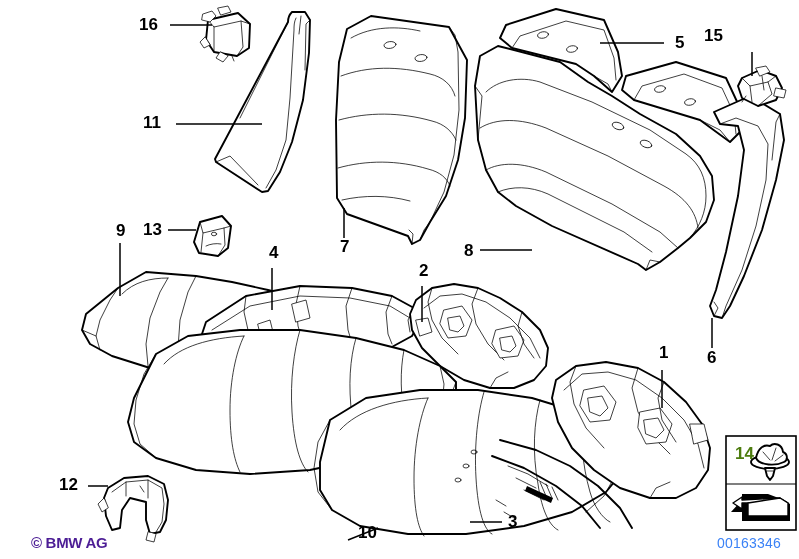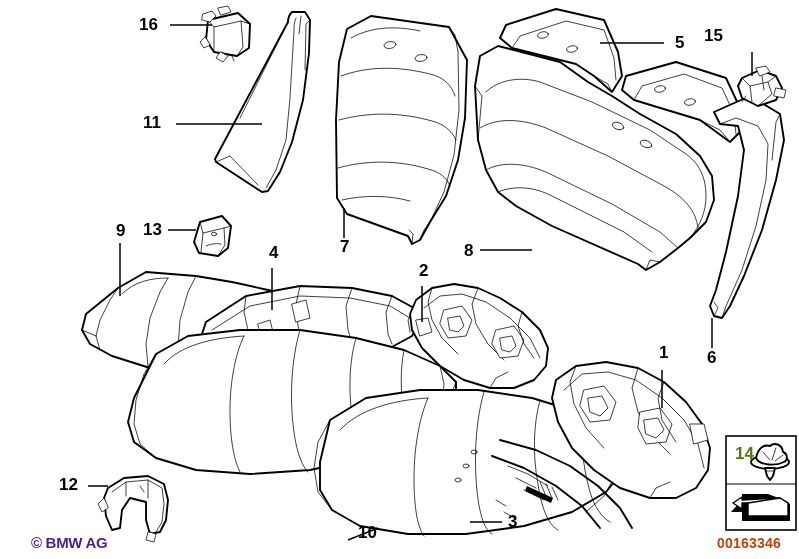--- a/index.html
+++ b/index.html
@@ -33,23 +33,23 @@
     font-size:15px;
     color:#4c1d95;
     white-space:nowrap;
     letter-spacing:-0.3px;
     margin-left:9px;
   }
   .diagram-id{
     position:absolute;
     left:717px;top:535px;
     font-family:"Liberation Sans", sans-serif;
-    font-weight:bold;
+    font-weight:normal;
     font-size:14px;
-    color:#c2410c;
+    color:#3b82f6;
     white-space:nowrap;
     letter-spacing:0.2px;
   }
   .legend-num{
     position:absolute;
     left:735px;top:444px;
     font-family:"Liberation Sans", sans-serif;
     font-weight:bold;
     font-size:17px;
     color:#4d7c0f;

